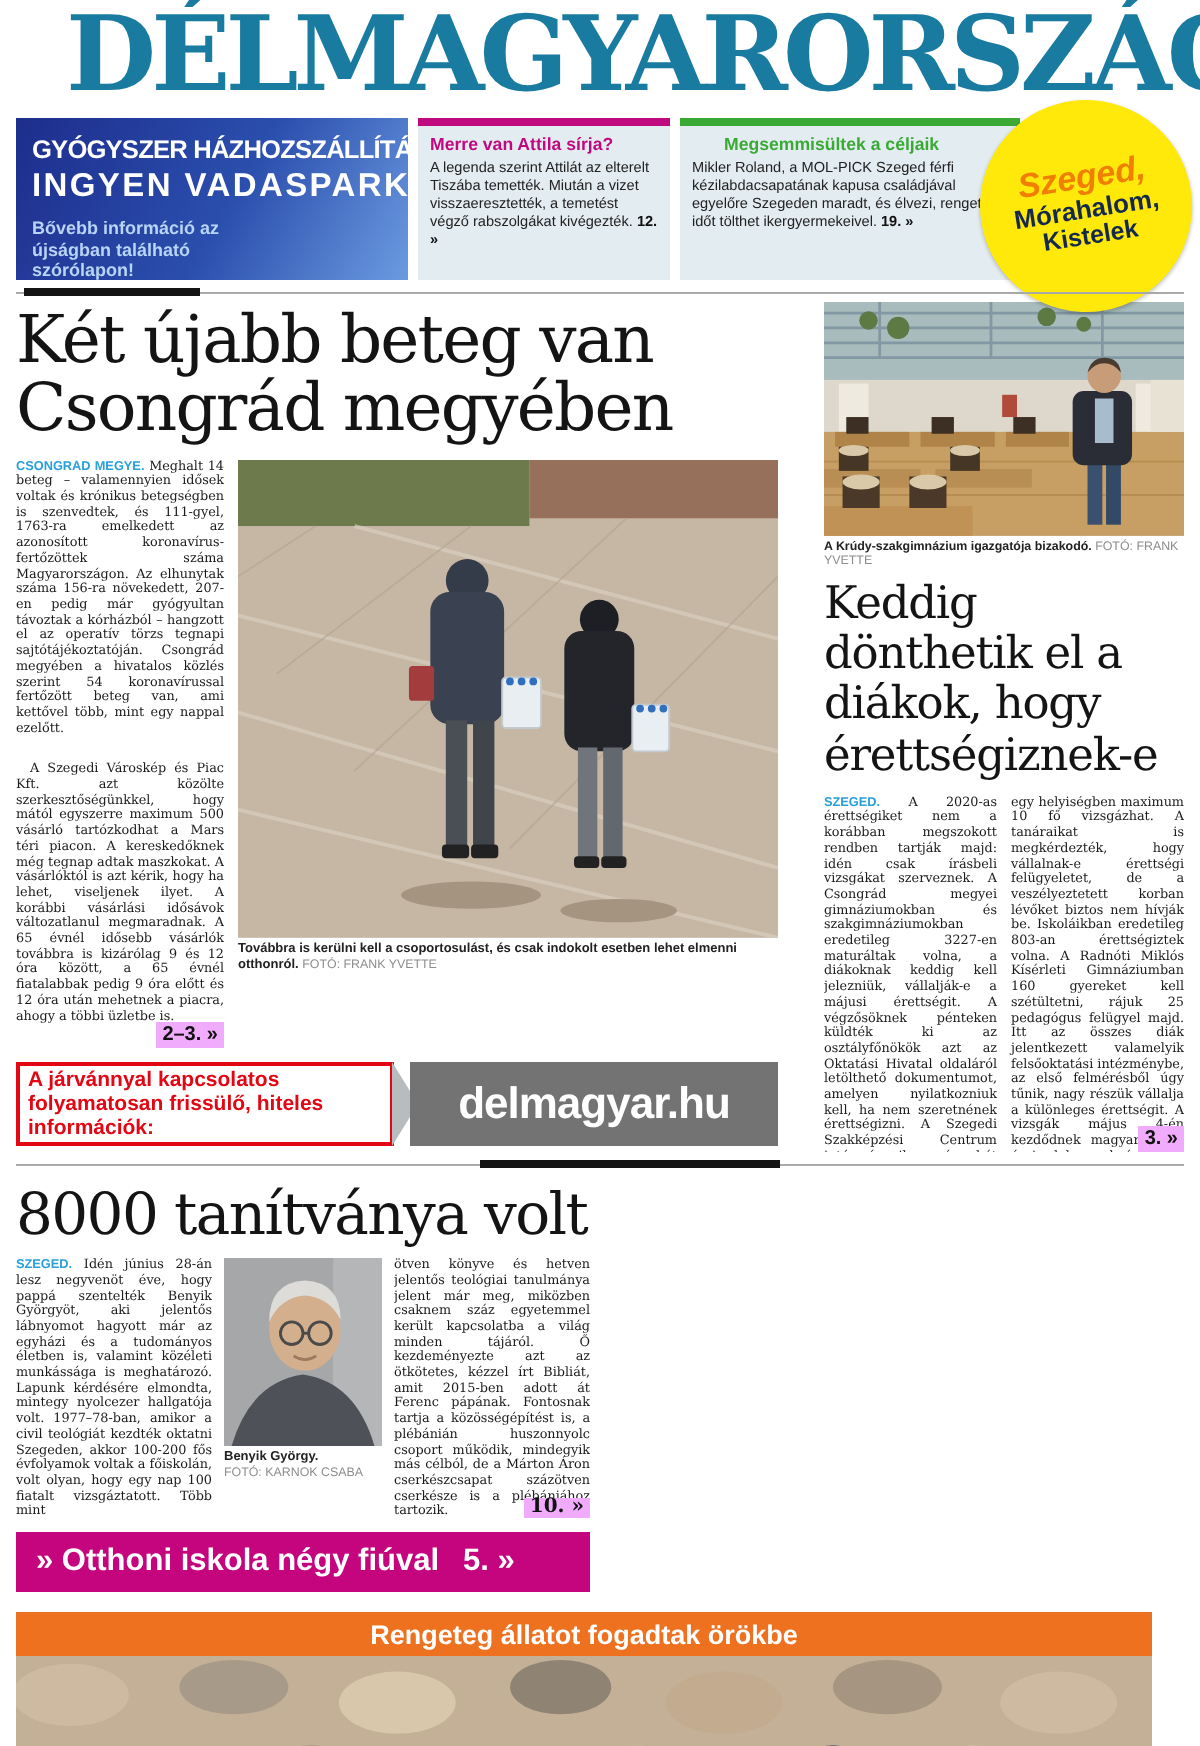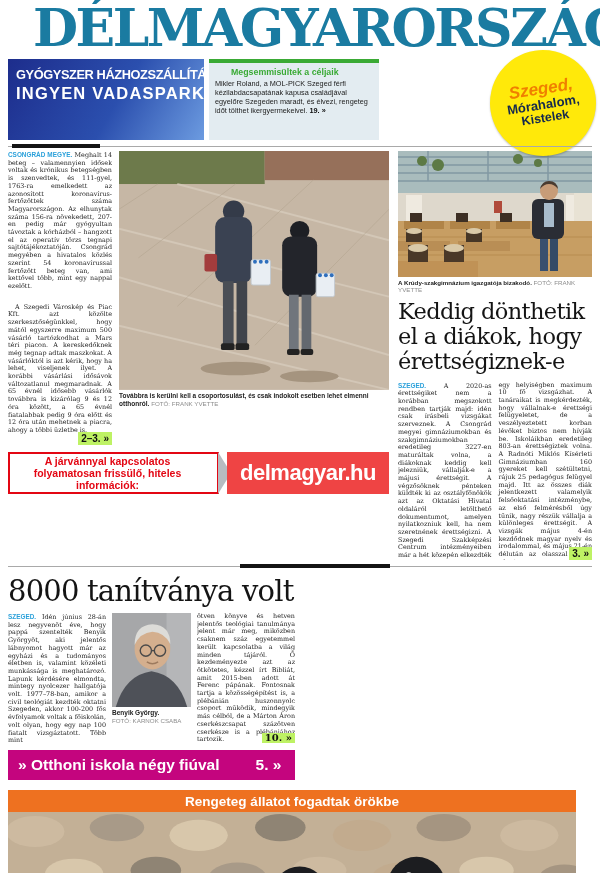--- a/index.html
+++ b/index.html
@@ -34,54 +34,54 @@
 
   
   .rule { margin:6px 8px 0 8px; border-top:1px solid #a9a9a9; position:relative; height:5px; }
   .rule-black { position:absolute; top:-3px; height:4px; background:#141414; }
   .rb-left { left:4px; width:88px; }
   .rb-mid  { left:232px; width:150px; }
 
   
   .main-row { display:flex; gap:9px; padding:0 8px; }
   .lead-left { width:381px; }
-  .lead-right { flex:1; }
+  .lead-right { flex:1;margin-left:14px; }
   .headline-main { font-family:"DejaVu Serif", serif; font-weight:normal; font-size:33px; letter-spacing:-0.9px; line-height:1.04; color:#141414; margin:2px 0 8px 0; }
   .lead-body-row { display:flex; gap:7px; }
   .col-narrow { width:104px; height:294px; overflow:hidden; position:relative; }
   .article-text { font-family:"DejaVu Serif", serif; font-size:6.4px; line-height:7.7px; text-align:justify; color:#1b1b1b; }
   .article-text p { margin:0; }
   .article-text .indent { text-indent:7px;margin-top:13px; }
   .kicker { color:#2aa0da; font-weight:bold; font-family:"Liberation Sans", sans-serif; font-size:6.4px; }
-  .pageref-box { position:absolute; right:0; bottom:0; background:#bef264; font-weight:bold; font-size:10px; padding:1px 3px; color:#111; }
+  .pageref-box { position:absolute; right:0; bottom:0; background:#f0abfc; font-weight:bold; font-size:10px; padding:1px 3px; color:#111; }
   .lead-photo-wrap { flex:1; }
   .photo { display:block; width:100%; }
   .caption { font-size:6.5px; font-weight:bold; color:#222; line-height:1.25; margin-top:2px; }
   .credit { color:#8d8d8d; font-weight:normal; font-size:6.2px; }
 
   
   .covid { display:flex; margin-top:7px; height:42px; }
-  .covid-left { flex:1; border:2px solid #e30613; background:#fff; color:#e30613; font-weight:bold; font-size:10.5px; line-height:1.15; display:flex; align-items:center; justify-content:center; text-align:center; padding:0 16px 0 4px; }
+  .covid-left { flex:1; border:2px solid #e30613; background:#fff; color:#e30613; font-weight:bold; font-size:10.5px; line-height:1.15; display:flex; align-items:center; justify-content:center; text-align:left; padding:0 16px 0 4px; }
   .chev { width:0; height:0; border-top:21px solid transparent; border-bottom:21px solid transparent; border-left:13px solid #b7bcc1; margin-left:-1px; }
-  .covid-right { width:162px; background:#ef4444; color:#fff; font-weight:bold; font-size:22px; letter-spacing:-0.5px; display:flex; align-items:center; justify-content:center; margin-left:-4px; }
+  .covid-right { width:184px; background:#737373; color:#fff; font-weight:bold; font-size:22px; letter-spacing:-0.5px; display:flex; align-items:center; justify-content:center; margin-left:-4px; }
 
   
   .right-caption { font-size:6.2px; font-weight:bold; color:#222; margin-top:2px; }
   .headline-right { font-family:"DejaVu Serif", serif; font-weight:normal; font-size:22.5px; letter-spacing:-0.6px; line-height:1.12; color:#141414; margin:6px 0 7px 0; }
   .right-cols { display:flex; gap:7px; height:178px; overflow:hidden; position:relative; }
   .right-col { flex:1; }
 
   
   .bottom-row { display:flex; gap:10px; padding:2px 24px 0 8px;flex-direction:column; }
   .teach { width:287px; }
   .headline-teach { font-family:"DejaVu Serif", serif; font-weight:normal; font-size:29px; letter-spacing:-0.8px; line-height:1.05; color:#141414; margin:3px 0 7px 0; }
   .teach-cols { display:flex; gap:6px; height:130px; overflow:hidden; }
   .teach-col { width:98px; position:relative; overflow:hidden; }
   .teach-photo-col { width:79px; }
-  .pink-banner { margin-top:7px; height:30px; background:#c4057e; color:#fff; display:flex; align-items:center; font-weight:bold; font-size:15.5px; padding:0 10px; gap:36px; }
+  .pink-banner { margin-top:7px; height:30px; background:#c4057e; color:#fff; display:flex; align-items:center; font-weight:bold; font-size:15.5px; padding:0 10px; gap:12px; }
 
   
   .zoo { flex:1; }
   .zoo-header { background:#ee7120; color:#fff; font-weight:bold; font-size:13.5px; padding:4px 8px 3px 8px;text-align:center; }
   .zoo-caption { background:#e2eaf0; padding:4px 6px 5px 6px; font-size:6.7px; line-height:1.32; color:#222; }
   .zc-bold { font-weight:bold; }
 
   
   .footer { display:flex; align-items:flex-start; padding:5px 8px 0 8px; }
   .footer-title { color:#1786c8; font-weight:bold; font-size:10.5px; letter-spacing:-0.2px; }
@@ -107,38 +107,44 @@
 
 <div class="page">
 
 
   <h1 class="masthead">DÉLMAGYARORSZÁG</h1>
 
   <div class="teasers">
     <div class="ad">
       <div class="ad-l1">GYÓGYSZER HÁZHOZSZÁLLÍTÁS</div>
       <div class="ad-l2">INGYEN VADASPARK!</div>
+      <div class="ad-l3">Bővebb információ az újságban található szórólapon!</div>
+    </div>
+    <div class="teaser t1">
+      <h3>Merre van Attila sírja?</h3>
+      <span>A legenda szerint Attilát az elterelt Tiszába temették. Miután a vizet visszaeresztették, a temetést végző rabszolgákat kivégezték. </span><span class="page-ref">12. »</span>
     </div>
     <div class="teaser t2">
       <h3>Megsemmisültek a céljaik</h3>
       <span>Mikler Roland, a MOL-PICK Szeged férfi kézilabdacsapatának kapusa családjával egyelőre Szegeden maradt, és élvezi, rengeteg időt tölthet ikergyermekeivel. </span><span class="page-ref">19. »</span>
     </div>
     <div class="sticker">
       <div class="st1">Szeged,</div>
       <div class="st2">Mórahalom,</div>
       <div class="st3">Kistelek</div>
     </div>
   </div>
 
   <div class="rule">
       <span class="rule-black rb-left"></span>
     </div>
 
   <main class="main-row">
     <section class="lead-left">
+      <h2 class="headline-main">Két újabb beteg van Csongrád megyében</h2>
       <div class="lead-body-row">
         <div class="col-narrow">
           <div class="article-text">
             <p><span class="kicker">CSONGRÁD MEGYE.</span> <span>Meghalt 14 beteg – valamennyien idősek voltak és krónikus betegségben is szenvedtek, és 111-gyel, 1763-ra emelkedett az azonosított koronavírus-fertőzöttek száma Magyarországon. Az elhunytak száma 156-ra növekedett, 207-en pedig már gyógyultan távoztak a kórházból – hangzott el az operatív törzs tegnapi sajtótájékoztatóján. Csongrád megyében a hivatalos közlés szerint 54 koronavírussal fertőzött beteg van, ami kettővel több, mint egy nappal ezelőtt.</span></p>
             <p class="indent">A Szegedi Városkép és Piac Kft. azt közölte szerkesztőségünkkel, hogy mától egyszerre maximum 500 vásárló tartózkodhat a Mars téri piacon. A kereskedőknek még tegnap adtak maszkokat. A vásárlóktól is azt kérik, hogy ha lehet, viseljenek ilyet. A korábbi vásárlási idősávok változatlanul megmaradnak. A 65 évnél idősebb vásárlók továbbra is kizárólag 9 és 12 óra között, a 65 évnél fiatalabbak pedig 9 óra előtt és 12 óra után mehetnek a piacra, ahogy a többi üzletbe is.</p>
           </div>
           <span class="pageref-box">2–3. »</span>
         </div>
         <div class="lead-photo-wrap">
           <svg class="photo" viewBox="0 0 278 246" xmlns="http://www.w3.org/2000/svg">

